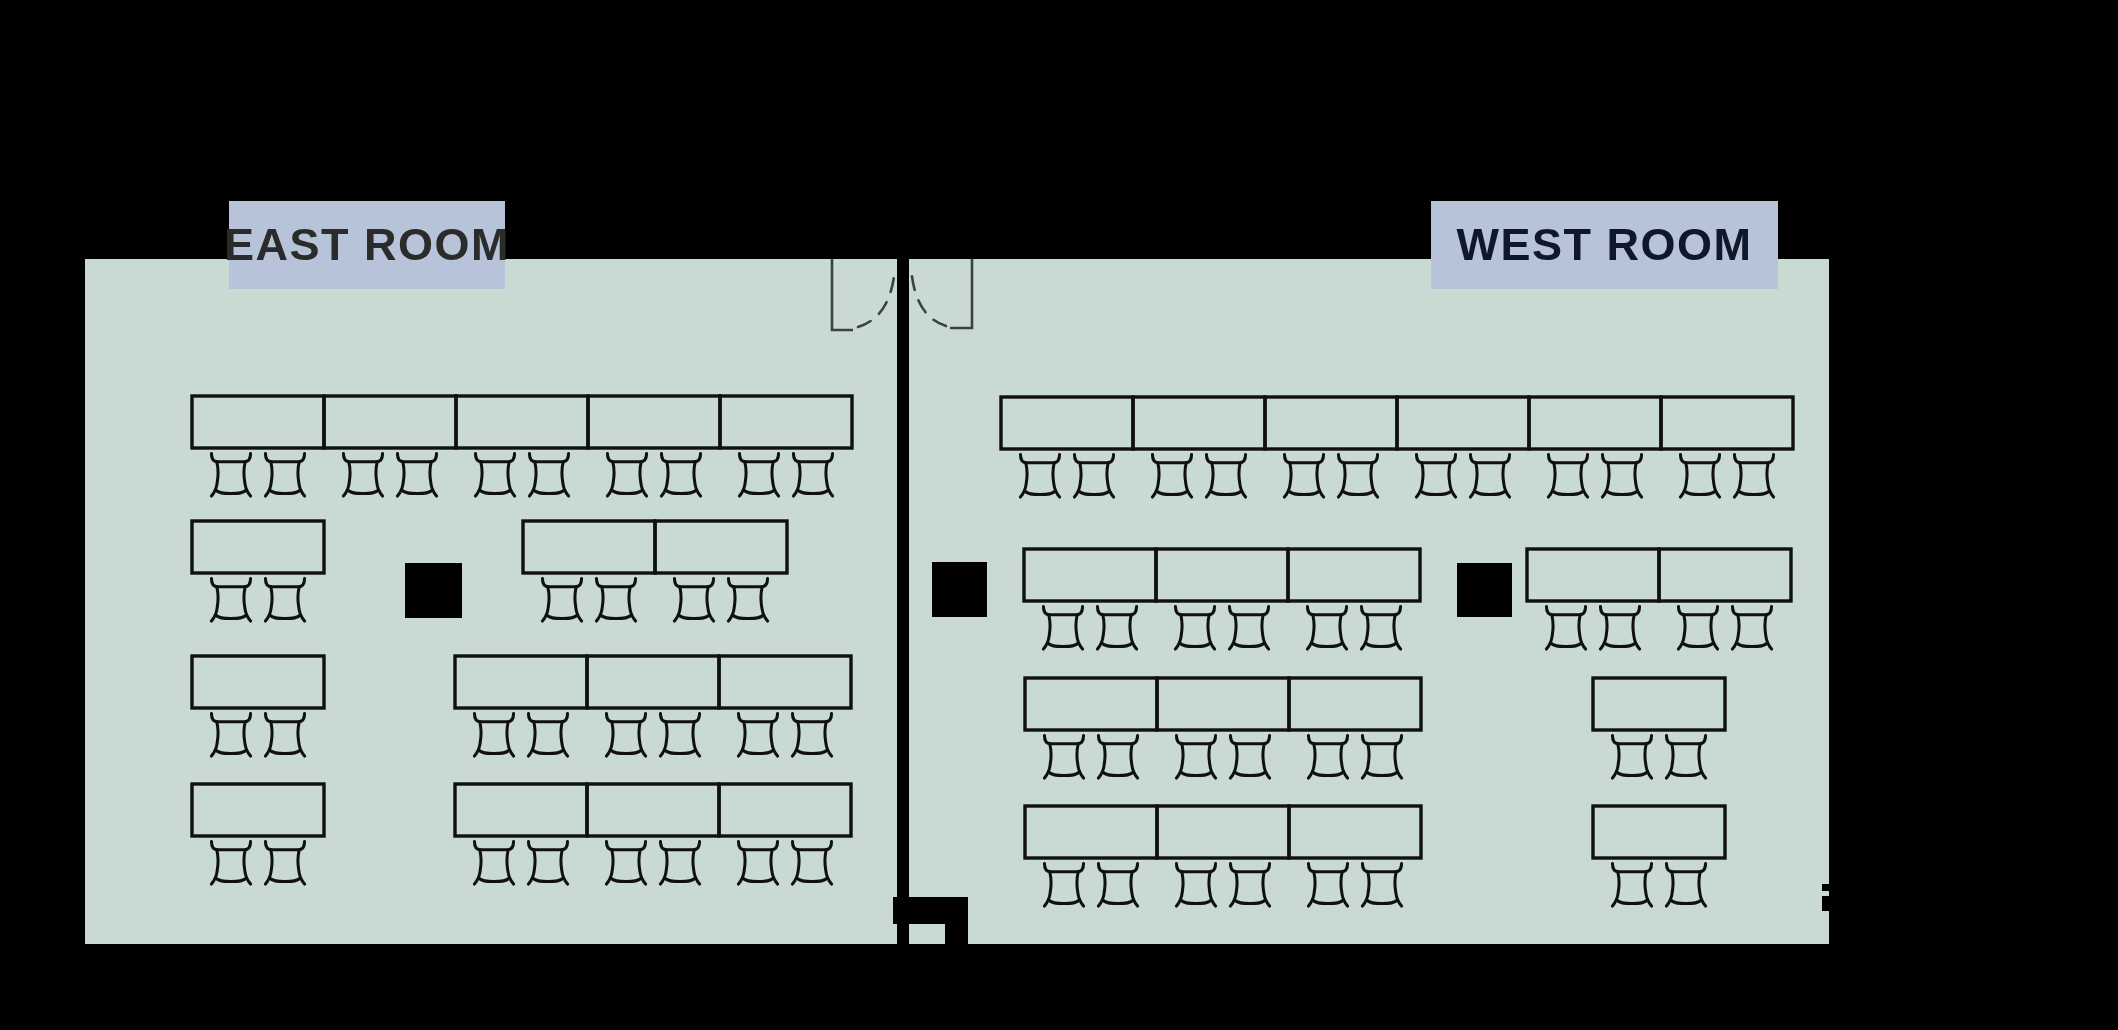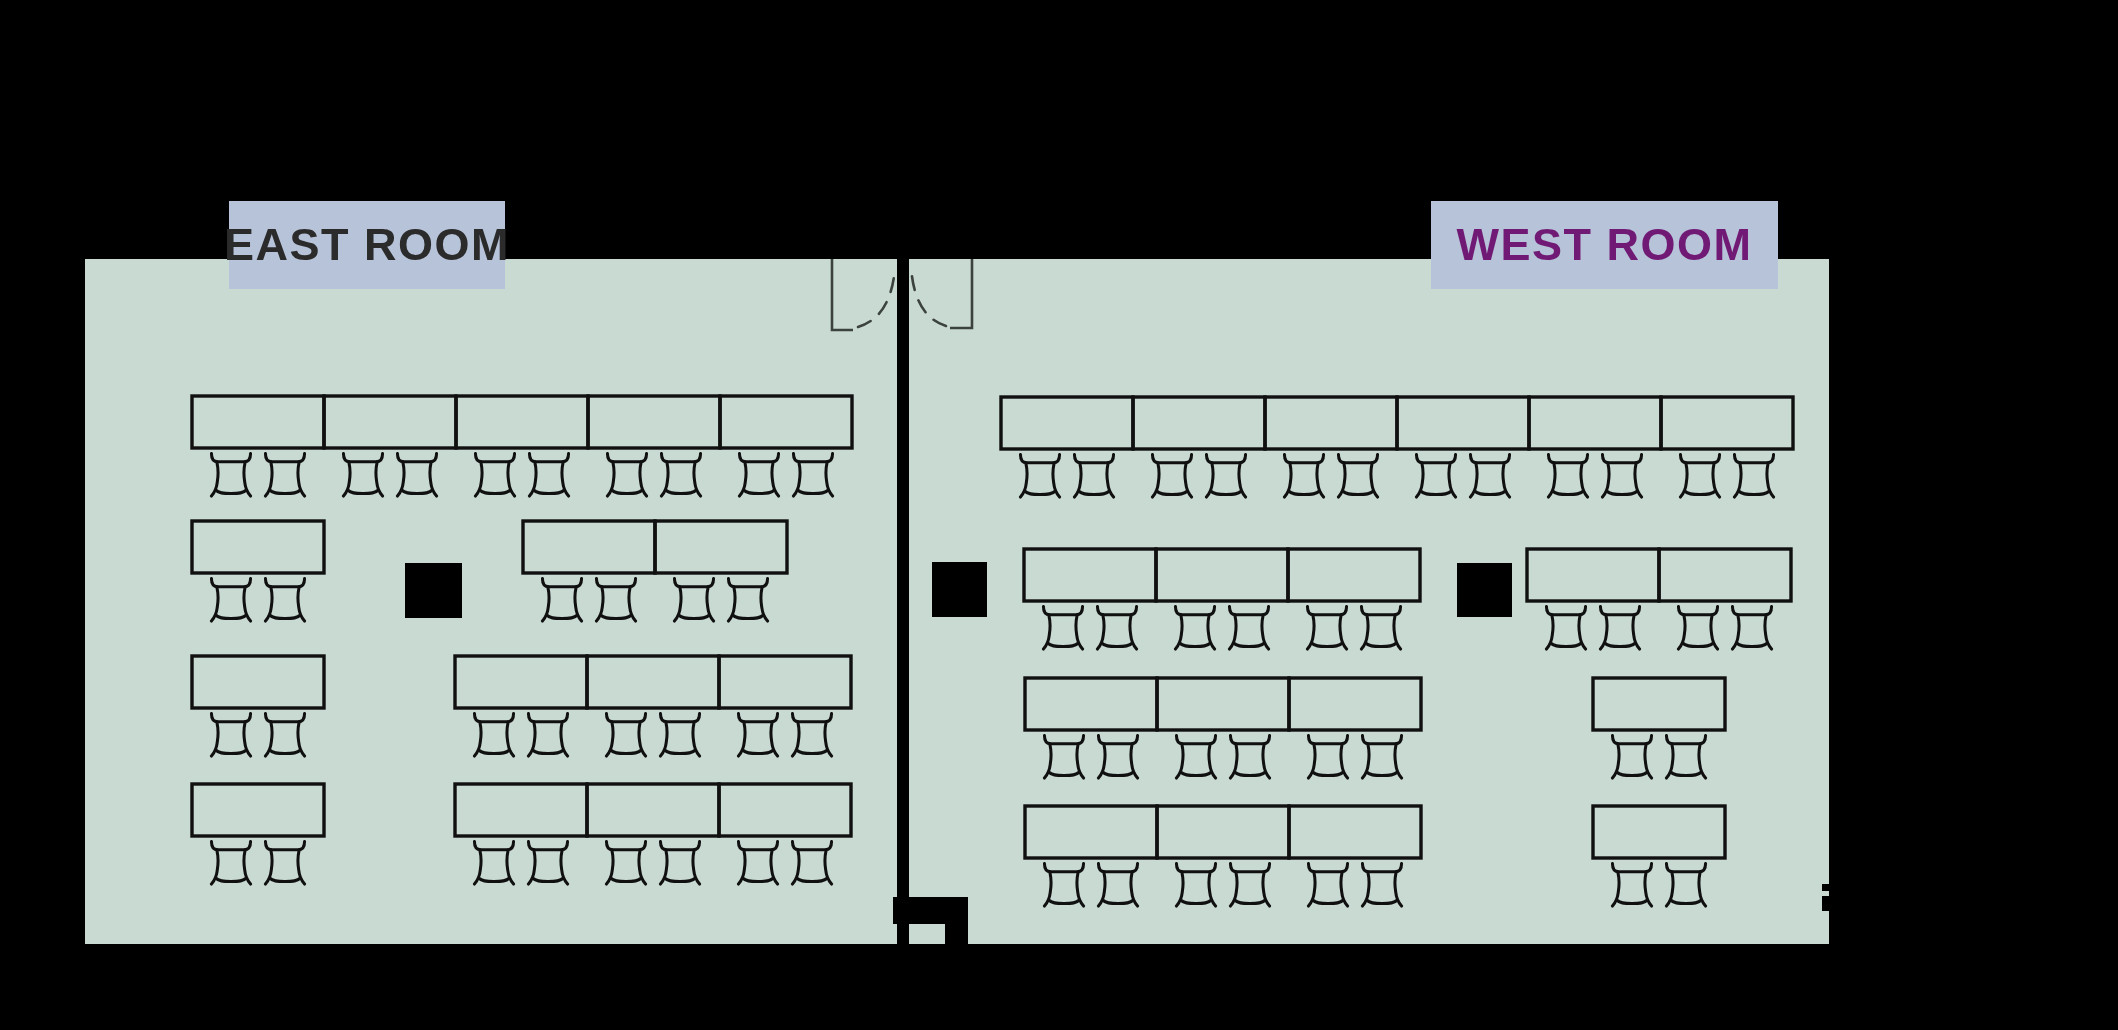--- a/index.html
+++ b/index.html
@@ -199,16 +199,16 @@
         <rect x="1523" y="200" width="4" height="4" fill="#000000"></rect>
         <rect x="1668" y="200" width="20" height="4" fill="#000000"></rect>
         <rect x="1705" y="200" width="5" height="4" fill="#000000"></rect>
         <rect x="1740" y="240" width="8" height="18" fill="#000000"></rect>
       </g>
   </svg>
 
   <div class="room-label" id="label-east" style="left: 229px; top: 201px; width: 276px; height: 88px; background: rgb(183, 195, 216); color: rgb(43, 43, 43);">
     <span>EAST ROOM</span>
   </div>
-  <div class="room-label" id="label-west" style="left: 1431px; top: 201px; width: 347px; height: 88px; background: rgb(183, 195, 216); color: #701a75;">
+  <div class="room-label" id="label-west" style="left: 1431px; top: 201px; width: 347px; height: 88px; background: rgb(183, 195, 216); color: #0f172a;">
     <span>WEST ROOM</span>
   </div>
 </div>
 
 </body></html>

